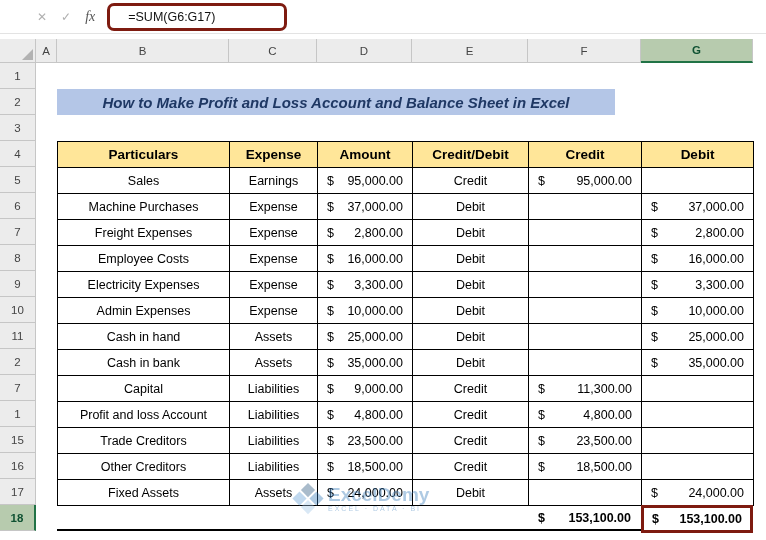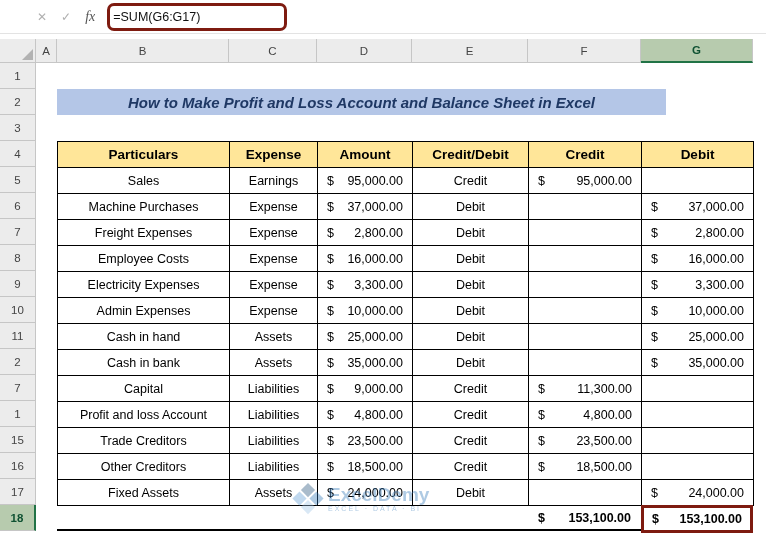--- a/index.html
+++ b/index.html
@@ -12,21 +12,21 @@
   .namebox{width:102px;height:24px;border:1px solid #cfcfcf;background:#fff;
     display:flex;align-items:center;font-size:12.5px}
   .nbv{flex:1;padding-left:8px}
   .dd{width:18px;height:22px;line-height:22px;text-align:center;color:#777;
     font-size:9px;border-left:1px solid #e4e4e4}
   .fbtns{display:flex;align-items:center;gap:14px;margin:0 12px 0 32px;
     color:#b0b0b0;font-size:12px}
   .fx{font-family:"Liberation Serif",serif;font-style:italic;color:#555;font-size:14px}
   .fwrap{flex:1;display:flex;align-items:center}
   .fhl{border:3px solid var(--accent,#7E1B10);border-radius:7px;height:28px;
-    display:flex;align-items:center;padding:0 3px;min-width:180px;width:fit-content}
+    display:flex;align-items:center;padding:0 18px;min-width:180px;width:fit-content}
   .formula{font-size:12.5px;color:#111;white-space:nowrap}
 
   
   .sheet{position:relative;width:753px;height:500px;margin-top:5px;background:#fff}
   .corner{position:absolute;left:0;top:0;width:36px;height:24px;background:#ececec;
     border-right:1px solid #c6c6c6;border-bottom:1px solid #c6c6c6}
   .tri{position:absolute;right:2px;bottom:2px;width:0;height:0;border-style:solid;
     border-width:0 0 11px 11px;border-color:transparent transparent #b2b2b2 transparent}
   .colheaders{position:absolute;left:36px;top:0;display:flex;height:24px}
   .ch{height:24px;background:#ececec;border-right:1px solid #c6c6c6;
@@ -34,21 +34,21 @@
     justify-content:center;font-size:11.5px;color:#444}
   .ch.sel{background:var(--selected_header_bg,#B7CBAE);border-bottom:2px solid #217346;
     color:#0f5132;font-weight:bold}
   .rowheaders{position:absolute;left:0;top:24px;width:36px}
   .rh{width:36px;height:26px;background:#ececec;border-right:1px solid #c6c6c6;
     border-bottom:1px solid #c6c6c6;display:flex;align-items:center;
     justify-content:center;font-size:11.5px;color:#444}
   .rh.sel{background:var(--selected_header_bg,#B7CBAE);border-right:2px solid #217346;
     color:#0f5132;font-weight:bold}
 
-  .title{position:absolute;left:57px;top:50px;width:609px;height:26px;
+  .title{position:absolute;left:57px;top:50px;width:558px;height:26px;
     background:var(--title_bg,#B4C6E7);color:var(--title_text,#1F3864);
     font-weight:bold;font-style:italic;font-size:15px;
     display:flex;align-items:center;justify-content:center}
 
   .ptable{position:absolute;left:57px;top:102px;display:grid;
     grid-template-columns:172px 88px 95px 116px 113px 112px;grid-auto-rows:26px;
     border-top:1px solid #000;border-left:1px solid #000}
   .trow{display:contents}
   .tc{border-right:1px solid #000;border-bottom:1px solid #000;background:#fff;
     display:flex;align-items:center;justify-content:center;font-size:12.5px}

